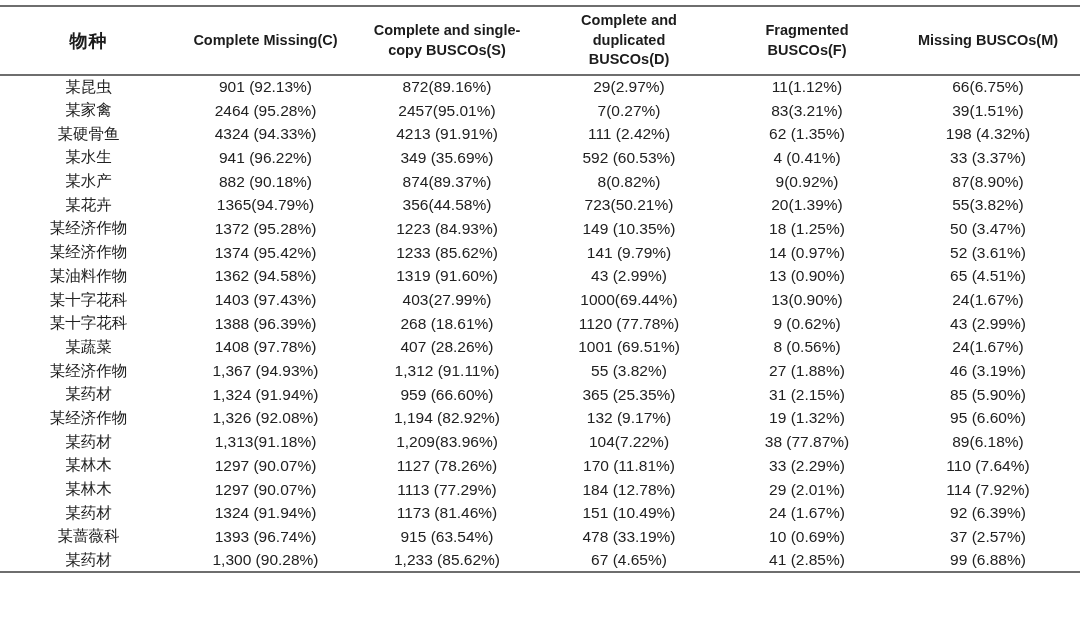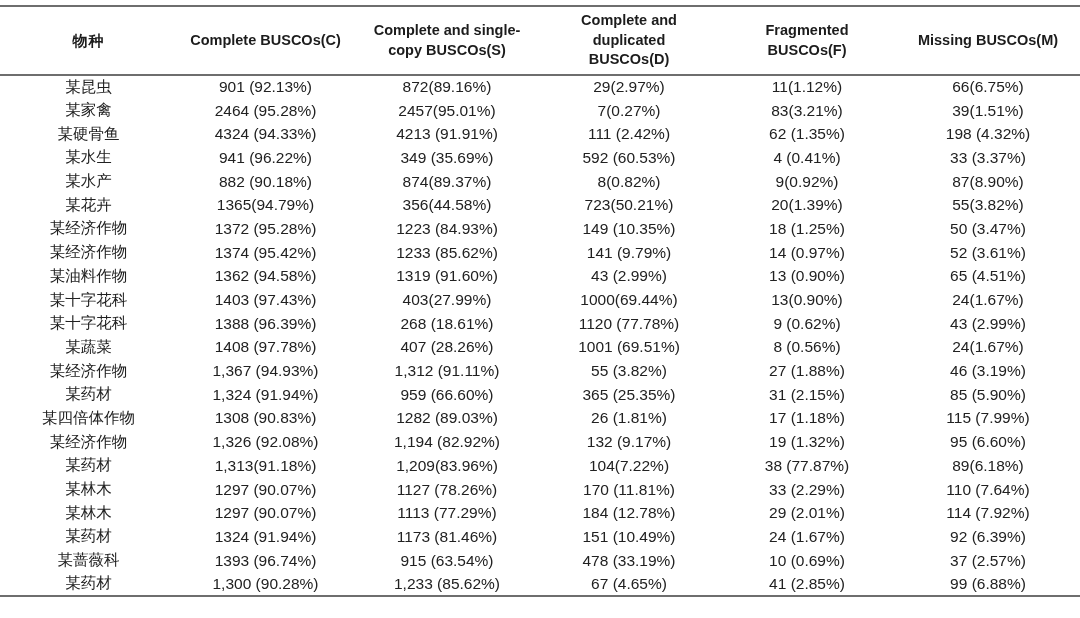--- a/index.html
+++ b/index.html
@@ -33,21 +33,21 @@
     padding: 0 4px;
     border-top: 2.5px solid #6e6e6e;
     border-bottom: 2px solid #6e6e6e;
     color: #1c1c1c;
   }
   th .hwrap {
     display: inline-block;
     vertical-align: middle;
   }
   th.col-species {
-    font-size: 15px;
+    font-size: 18px;
     letter-spacing: 1px;
     text-align: center;
   }
   th.col-scopy .hwrap { max-width: 168px; text-align: center; }
   th.col-dup   .hwrap { max-width: 112px; }
   th.col-frag  .hwrap { max-width: 112px; }
   tbody tr {
     height: 23.7px;
     margin-left: 13px;
   }
@@ -72,21 +72,21 @@
       <col style="width:177px">
       <col style="width:177px">
       <col style="width:186px">
       <col style="width:178px">
       <col style="width:178px">
       <col style="width:184px">
     </colgroup>
     <thead>
       <tr>
         <th class="col-species"><span class="hwrap">物种</span></th>
-        <th class="col-complete"><span class="hwrap">Complete BUSCOs(C)</span></th>
+        <th class="col-complete"><span class="hwrap">Complete Missing(C)</span></th>
         <th class="col-scopy"><span class="hwrap">Complete and single-copy BUSCOs(S)</span></th>
         <th class="col-dup"><span class="hwrap">Complete and duplicated BUSCOs(D)</span></th>
         <th class="col-frag"><span class="hwrap">Fragmented BUSCOs(F)</span></th>
         <th class="col-missing"><span class="hwrap">Missing BUSCOs(M)</span></th>
       </tr>
     </thead>
     <tbody>
         <tr>
     <td>某昆虫</td>
     <td>901 (92.13%)</td>
@@ -193,28 +193,20 @@
   </tr>
         <tr>
     <td>某药材</td>
     <td>1,324 (91.94%)</td>
     <td>959 (66.60%)</td>
     <td>365 (25.35%)</td>
     <td>31 (2.15%)</td>
     <td>85 (5.90%)</td>
   </tr>
         <tr>
-    <td>某四倍体作物</td>
-    <td>1308 (90.83%)</td>
-    <td>1282 (89.03%)</td>
-    <td>26 (1.81%)</td>
-    <td>17 (1.18%)</td>
-    <td>115 (7.99%)</td>
-  </tr>
-        <tr>
     <td>某经济作物</td>
     <td>1,326 (92.08%)</td>
     <td>1,194 (82.92%)</td>
     <td>132 (9.17%)</td>
     <td>19 (1.32%)</td>
     <td>95 (6.60%)</td>
   </tr>
         <tr>
     <td>某药材</td>
     <td>1,313(91.18%)</td>

